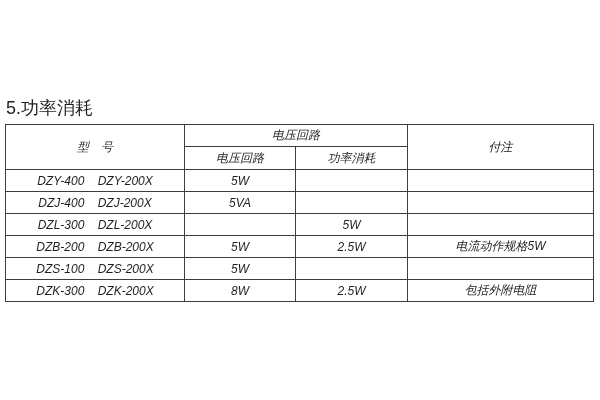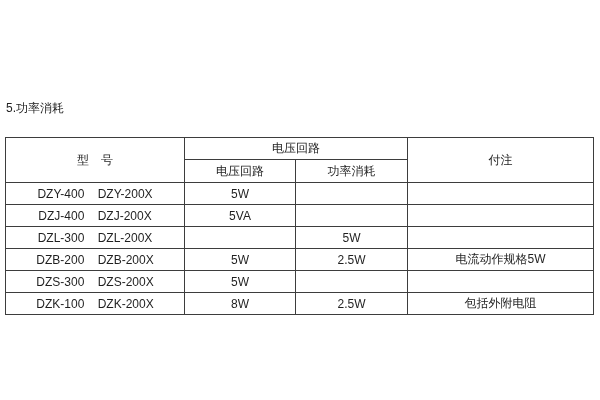--- a/index.html
+++ b/index.html
@@ -12,32 +12,33 @@
     background: #ffffff;
     position: relative;
     font-family: "Liberation Sans", "DejaVu Sans", sans-serif;
     color: #1f1f1f;
     overflow: hidden;
   }
   .section-title {
     position: absolute;
     left: 6px;
     top: 101px;
-    font-size: 12px;
+    font-size: 18px;
     line-height: 14px;
     color: #1f1f1f;
     white-space: pre;
   }
   table.spec-table {
     position: absolute;
     left: 5px;
-    top: 137px;
+    top: 124px;
     width: 588px;
     border-collapse: collapse;
     table-layout: fixed;
+    font-style: italic;
   }
   table.spec-table td {
     border: 1px solid #3d3d3d;
     text-align: center;
     vertical-align: middle;
     font-size: 12px;
     padding: 0 2px;
     color: #1f1f1f;
     overflow: hidden;
   }
@@ -92,25 +93,25 @@
       <td>5W</td>
       <td></td>
     </tr>
     <tr class="data-row">
       <td class="model-cell">DZB-200    DZB-200X</td>
       <td>5W</td>
       <td>2.5W</td>
       <td>电流动作规格5W</td>
     </tr>
     <tr class="data-row">
-      <td class="model-cell">DZS-300    DZS-200X</td>
+      <td class="model-cell">DZS-100    DZS-200X</td>
       <td>5W</td>
       <td></td>
       <td></td>
     </tr>
     <tr class="data-row">
-      <td class="model-cell">DZK-100    DZK-200X</td>
+      <td class="model-cell">DZK-300    DZK-200X</td>
       <td>8W</td>
       <td>2.5W</td>
       <td>包括外附电阻</td>
     </tr>
   </tbody>
 </table>
 
 </body></html>

